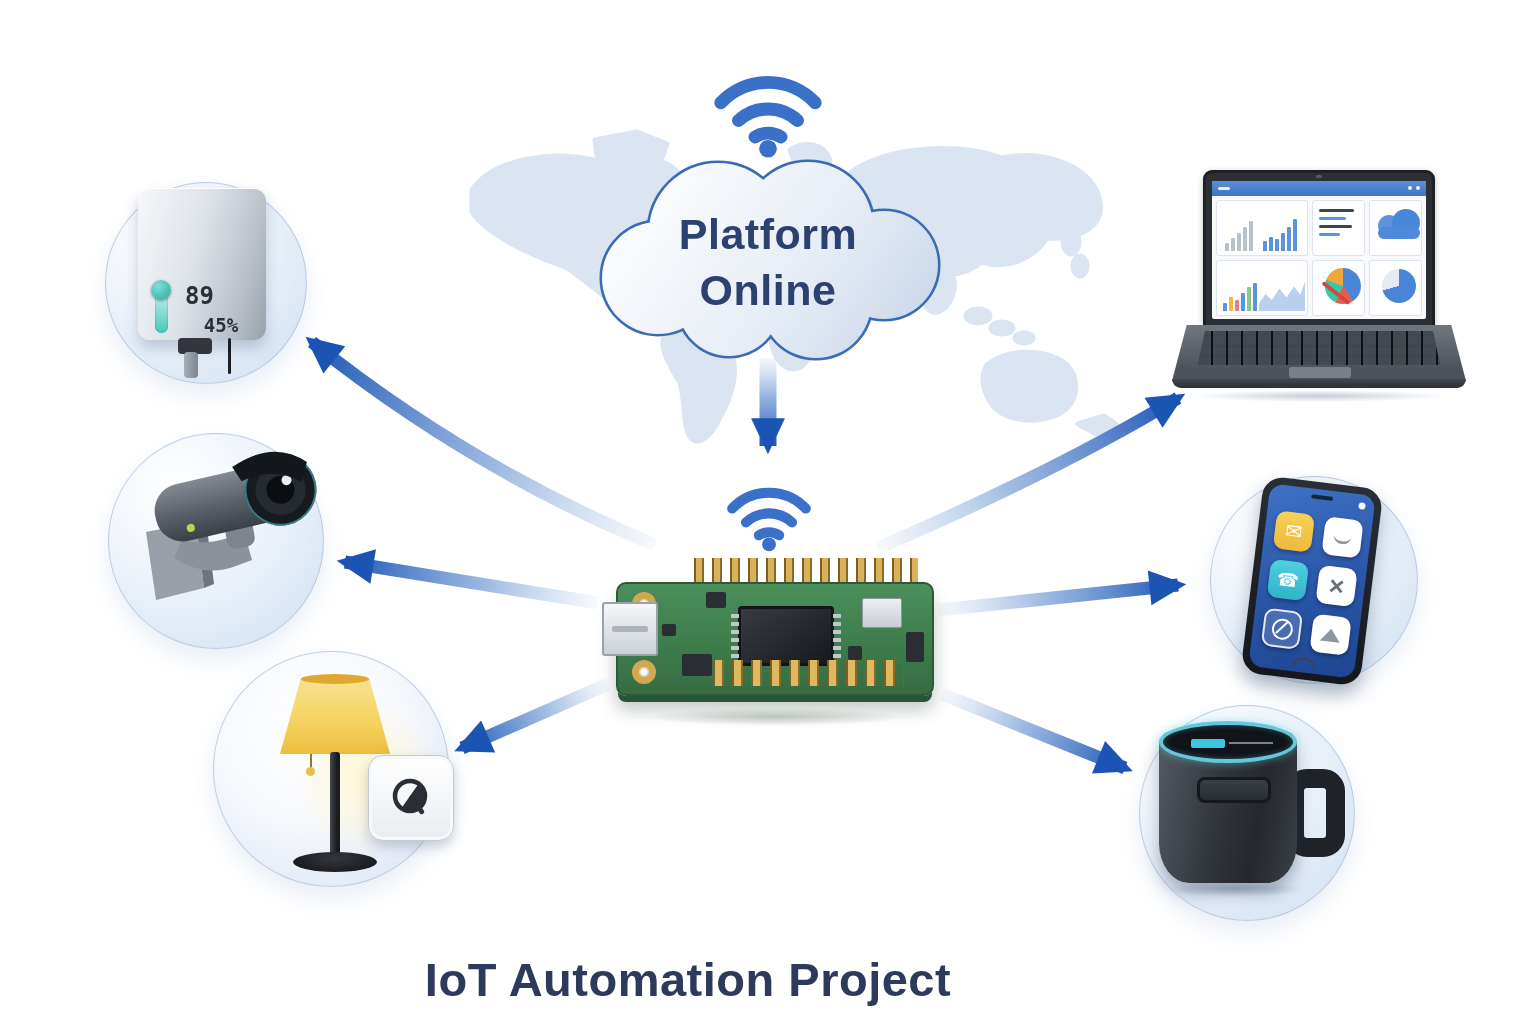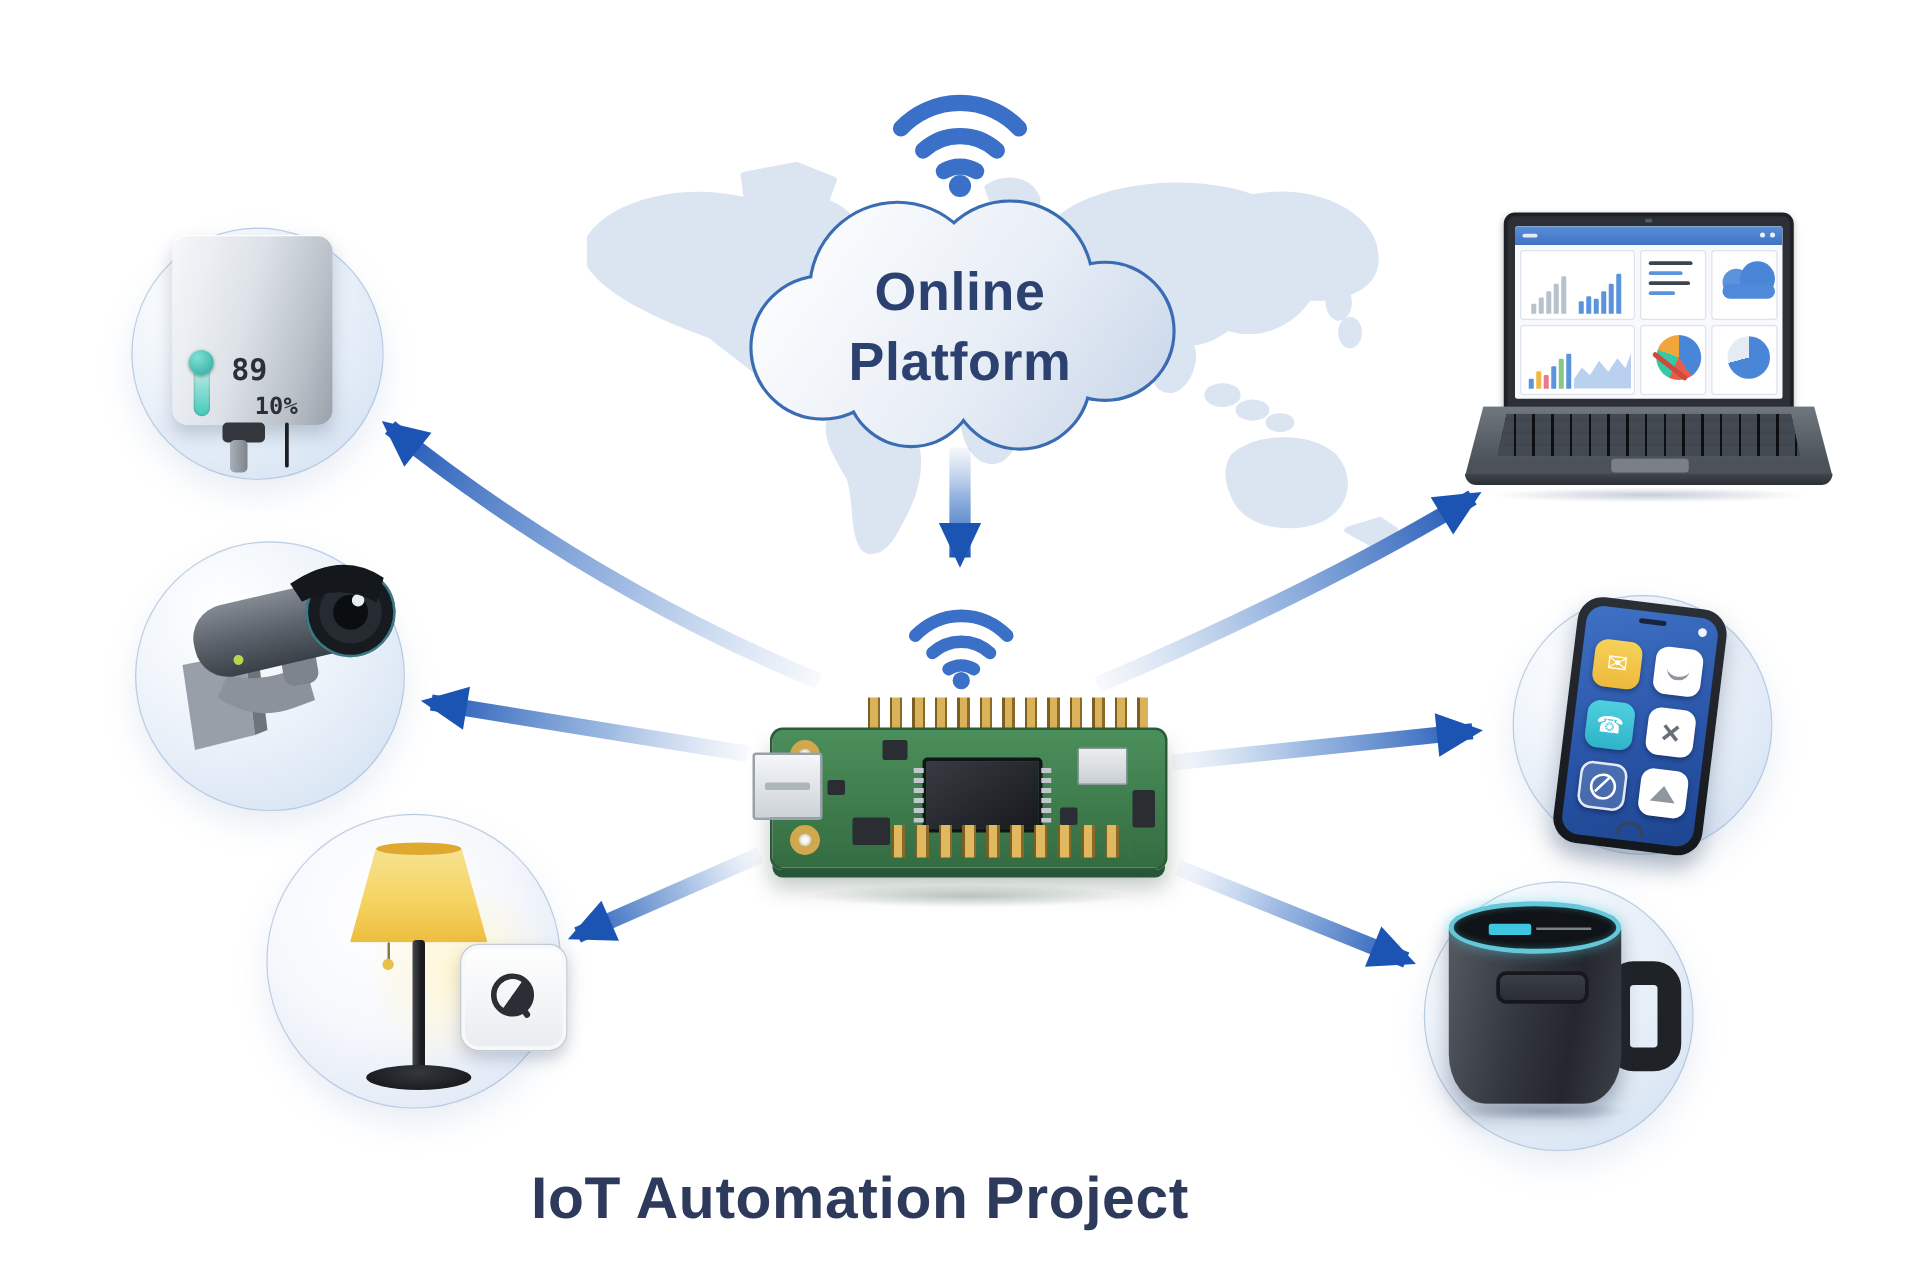--- a/index.html
+++ b/index.html
@@ -193,21 +193,21 @@
   .cmp.c1{left:88px;top:8px;width:20px;height:16px;}
   .cmp.c2{left:244px;top:14px;width:38px;height:28px;background:linear-gradient(#eceef0,#c9ced3);border:1px solid #8f969d;}
   .cmp.c3{left:288px;top:48px;width:18px;height:30px;}
   .cmp.c4{left:64px;top:70px;width:30px;height:22px;}
   .cmp.c5{left:44px;top:40px;width:14px;height:12px;}
   .cmp.c6{left:230px;top:62px;width:14px;height:14px;}
   .board-shadow{position:absolute;left:30px;bottom:-16px;width:258px;height:18px;border-radius:50%;
     background:radial-gradient(ellipse,rgba(50,70,55,.28),rgba(50,70,55,0) 70%);}
 
   
-  #title{left:0;top:930px;width:1376px;text-align:center;color:#2d3a5c;
+  #title{left:0;top:952px;width:1376px;text-align:center;color:#2d3a5c;
     font-size:47px;font-weight:bold;letter-spacing:.5px;}
 </style>
 </head>
 <body>
 
 <div id="stage">
 
   <svg id="worldmap" class="abs" viewBox="0 0 700 340">
     <g fill="#dbe4f1" stroke="#dbe4f1" stroke-width="5" stroke-linejoin="round">
       <path d="M165,22 l42,-8 30,12 -8,22 -32,14 -28,-10 z"></path>
@@ -309,22 +309,22 @@
     <g fill="url(#cg)">
       <circle cx="92" cy="136" r="56"></circle>
         <circle cx="152" cy="90" r="69"></circle>
         <circle cx="242" cy="85" r="65"></circle>
       <circle cx="318" cy="123" r="54"></circle>
         <circle cx="250" cy="161" r="55"></circle>
         <circle cx="163" cy="163" r="51"></circle>
     </g>
   </svg>
   <div id="cloud-label" class="abs">
+    <span>Platform</span>
     <span>Online</span>
-    <span>Platform</span>
   </div>
 
   <svg id="wifi-board" class="abs wifi" viewBox="0 0 100 80">
     <g stroke="#3b70c8" stroke-width="11" fill="none" stroke-linecap="round">
       <path d="M10,33 A55,55 0 0,1 90,33"></path>
       <path d="M25,48 A37,37 0 0,1 75,48"></path>
       <path d="M39,62 A21,21 0 0,1 61,62"></path>
     </g>
     <circle cx="50" cy="72" r="7.5" fill="#3b70c8"></circle>
   </svg>
@@ -346,21 +346,21 @@
       <div class="pins-bot"></div>
     </div>
   </div>
 
   <div id="circle-thermostat" class="abs dev-circle"></div>
   <div id="thermostat" class="abs">
     <div class="th-body">
       <div class="th-slider"></div>
       <div class="th-knob"></div>
       <div class="th-seg1">89</div>
-      <div class="th-seg2">10%</div>
+      <div class="th-seg2">45%</div>
     </div>
     <div class="th-plug"></div>
     <div class="th-prong"></div>
     <div class="th-wire"></div>
   </div>
 
   <div id="circle-camera" class="abs dev-circle"></div>
   <svg id="camera" class="abs" viewBox="0 0 216 216">
     <defs>
       <linearGradient id="camg" x1="0" y1="0" x2="0" y2="1">

